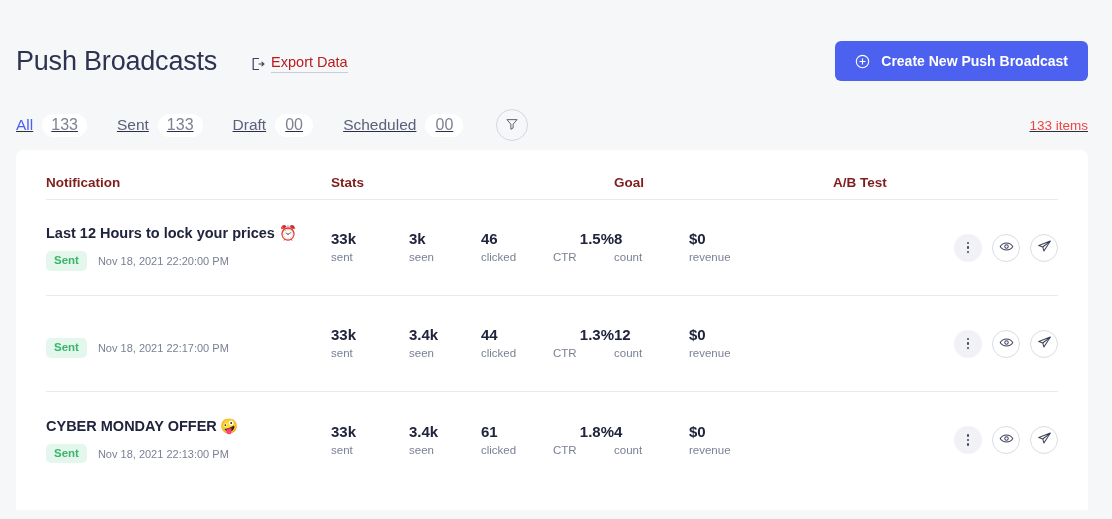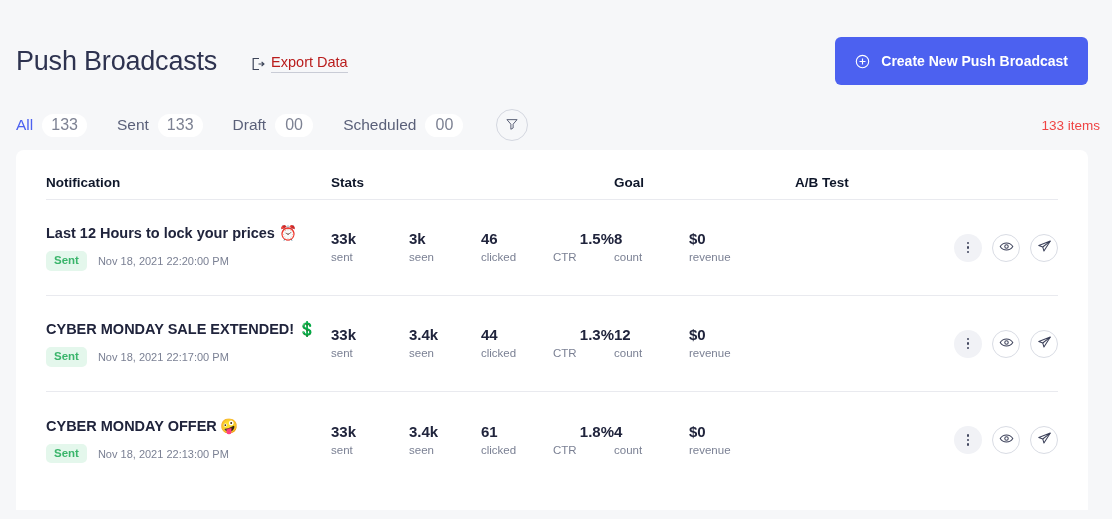--- a/index.html
+++ b/index.html
@@ -63,42 +63,43 @@
 
   .create-btn {
     display: inline-flex;
     align-items: center;
     gap: 11px;
     background: #4c61f0;
     color: #ffffff;
     border: none;
     border-radius: 6px;
     padding: 0 20px;
-    height: 48px;
+    height: 40px;
     font-family: "Liberation Sans", sans-serif;
     font-size: 14px;
     font-weight: bold;
     cursor: pointer;
     white-space: nowrap;
   }
 
   .create-btn .plus-icon {
     display: inline-flex;
     align-items: center;
     justify-content: center;
     width: 15px;
     height: 15px;
   }
 
   
   .tabs-row {
     display: flex;
     align-items: center;
-    padding: 0 12px 0 16px;
+    padding: 0 24px 0 16px;
     height: 50px;
+    text-decoration: underline;
   }
 
   .tab {
     display: inline-flex;
     align-items: center;
     gap: 9px;
     margin-right: 30px;
     cursor: pointer;
     user-select: none;
   }
@@ -157,27 +158,27 @@
     display: flex;
     align-items: center;
     height: 50px;
     padding-top: 16px;
     border-bottom: 1px solid #e9eaef;
   }
 
   .th {
     font-size: 13.5px;
     font-weight: bold;
-    color: #0f172a;
+    color: #7f1d1d;
   }
 
   .col-notification { width: 285px; flex: none; }
   .col-stats        { width: 283px; flex: none; }
   .col-goal         { width: 181px; flex: none; }
-  .col-abtest       { flex: 1; }
+  .col-abtest       { flex: 1; margin-left: 38px; }
 
   .row {
     display: flex;
     align-items: center;
     height: 96px;
     border-bottom: 1px solid #e9eaef;
   }
   .row:last-child { border-bottom: none; }
 
   
@@ -425,24 +426,20 @@
             <path d="M14.2 2.2 1.9 6.9l4.2 1.6 1.3 4.4z"></path>
             <path d="M14.2 2.2 6.1 8.5"></path>
           </svg>
         </span>
       </button>
     </div>
   </div>
 
   <div class="row">
     <div class="col-notification">
-      <div class="notif-title">
-        <span>CYBER MONDAY SALE EXTENDED!</span>
-        <span class="notif-emoji emoji-dollar">💲</span>
-      </div>
       <div class="notif-sub">
         <span class="badge-sent" style="color: rgb(58, 181, 107);">Sent</span>
         <span class="notif-date">Nov 18, 2021 22:17:00 PM</span>
       </div>
     </div>
 
     <div class="stats-cell col-stats">
       <div class="stat s-sent">
         <span class="stat-value">33k</span>
         <span class="stat-label">sent</span>

